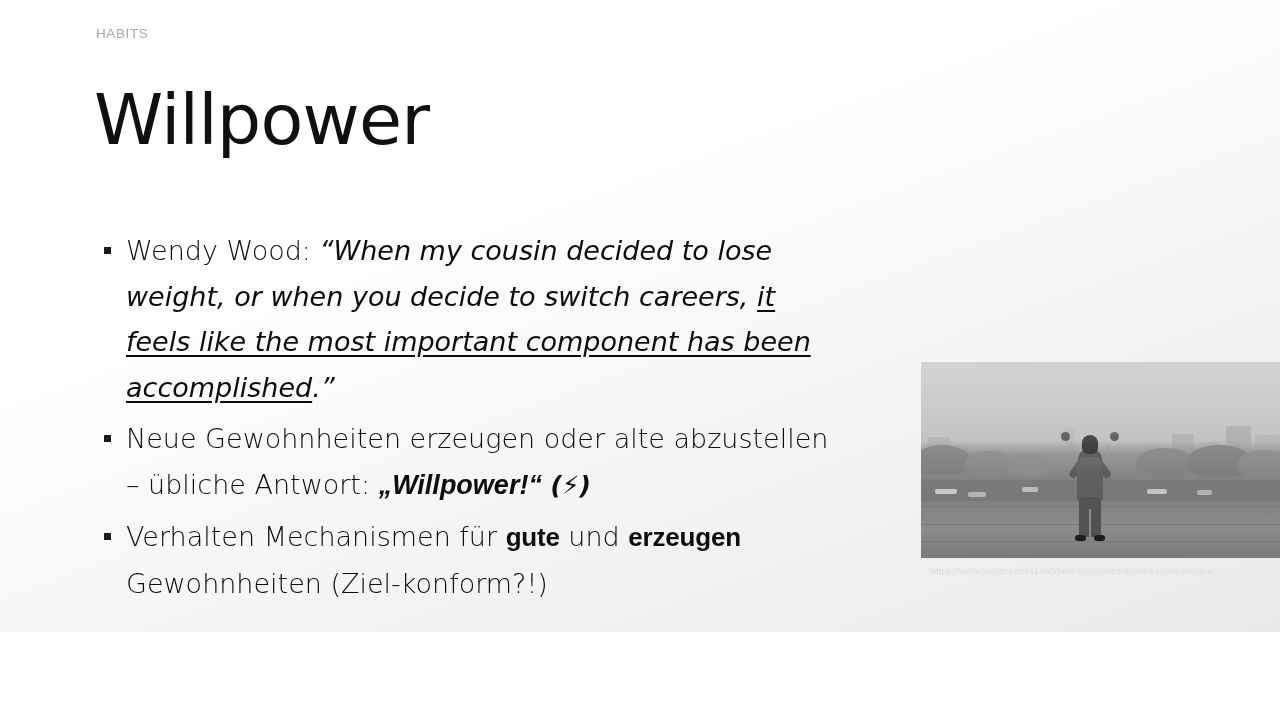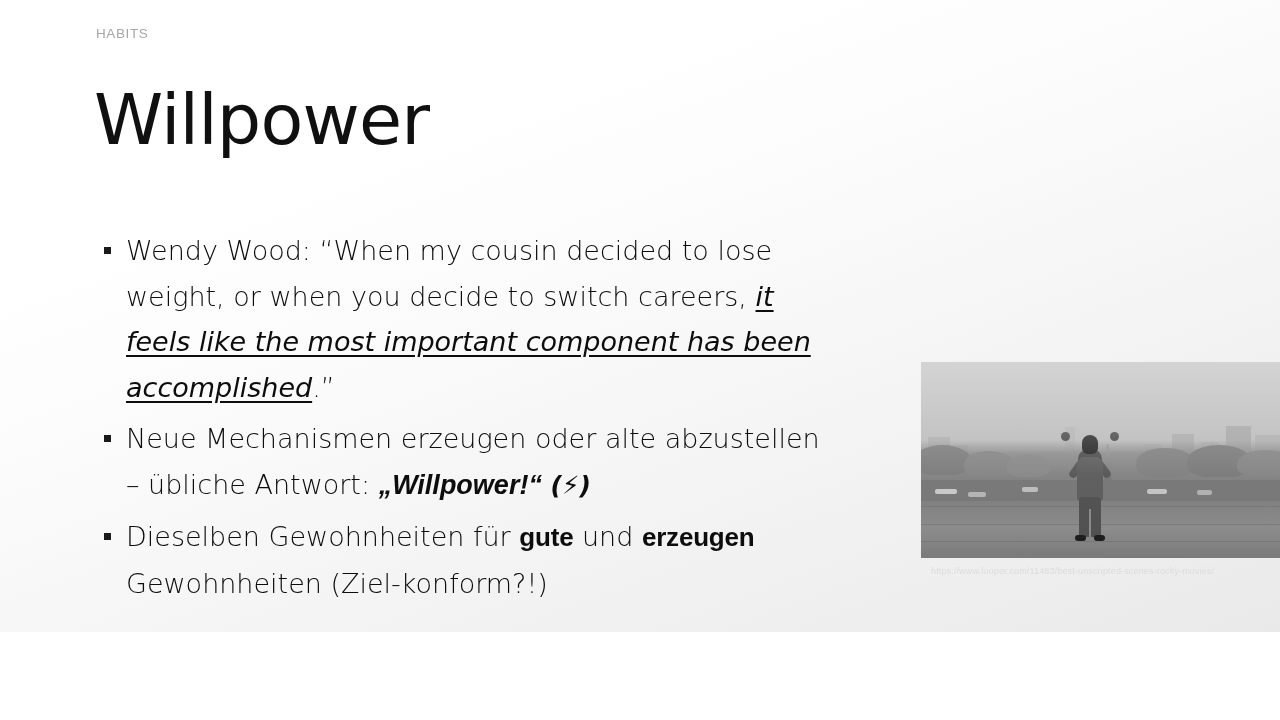--- a/index.html
+++ b/index.html
@@ -77,20 +77,21 @@
     position: absolute;
     left: 4px;
     top: 19px;
     width: 7px;
     height: 7px;
     background: #1a1a1a;
   }
   .bullet .txt { display: inline; }
 
   .q-italic {
+    font-style: italic;
     font-family: "DejaVu Sans", sans-serif;
   }
   .q-underline {
     font-style: italic;
     text-decoration: underline;
     text-underline-offset: 4px;
   }
   .strong-alt {
     font-family: "Liberation Sans", sans-serif;
     font-weight: 700;
@@ -270,32 +271,32 @@
       <span class="marker"></span>
       <span class="txt">
         <span>Wendy Wood: </span><span class="q-italic">“When my cousin decided to lose weight, or when you decide to switch careers, </span><span class="q-underline">it feels like the most important component has been accomplished</span><span class="q-italic">.”</span>
       </span>
     </li>
 
 
     <li class="bullet">
       <span class="marker"></span>
       <span class="txt">
-        <span>Neue Mechanismen erzeugen oder alte abzustellen – übliche Antwort: </span><span class="bold-italic-alt">„Willpower!“</span><span class="glyph-bolt"> (⚡)</span>
+        <span>Neue Gewohnheiten erzeugen oder alte abzustellen – übliche Antwort: </span><span class="bold-italic-alt">„Willpower!“</span><span class="glyph-bolt"> (⚡)</span>
       </span>
     </li>
 
     <li class="bullet">
       <span class="marker"></span>
     </li>
 
     <li class="bullet">
       <span class="marker"></span>
       <span class="txt">
-        <span>Dieselben Gewohnheiten für </span><span class="strong-alt">gute</span><span> und </span><span class="strong-alt">erzeugen</span><span> Gewohnheiten (Ziel-konform?!)</span>
+        <span>Verhalten Mechanismen für </span><span class="strong-alt">gute</span><span> und </span><span class="strong-alt">erzeugen</span><span> Gewohnheiten (Ziel-konform?!)</span>
       </span>
     </li>
   </ul>
 
   <div class="picture-frame">
     <div class="photo">
       <div class="sky"></div>
 
       <div class="skyline">
         <div class="bldg" style="left:2%;  width:6%;  height:52%;"></div>

